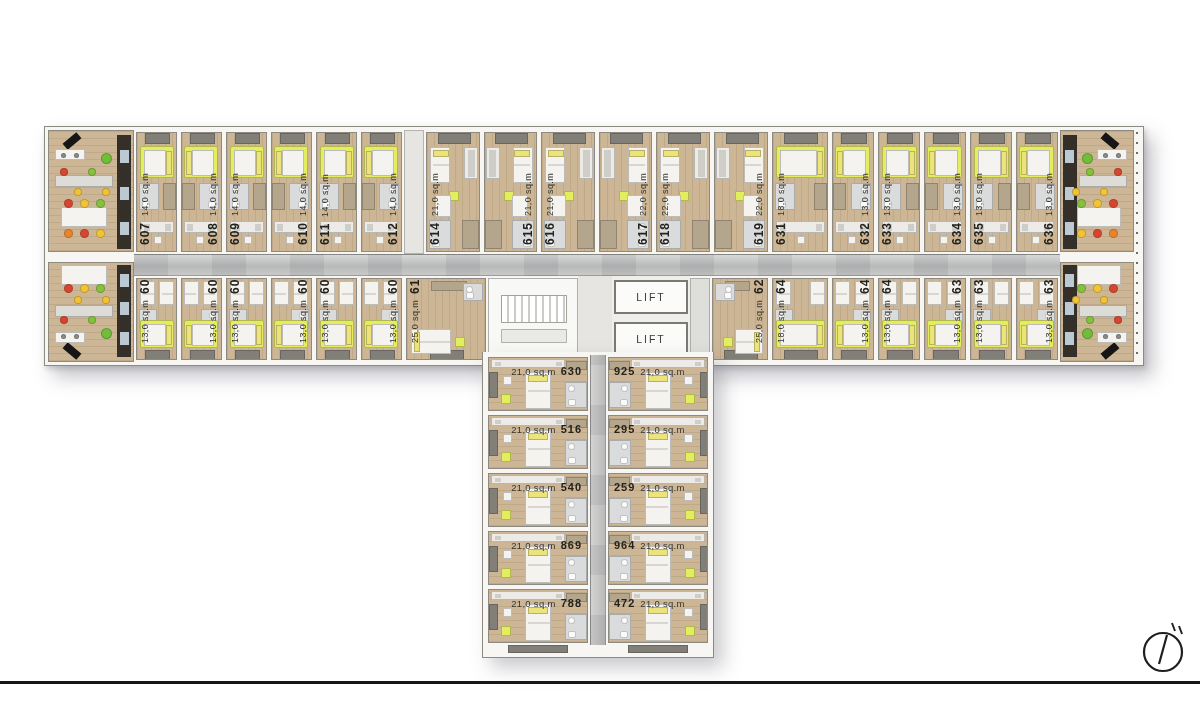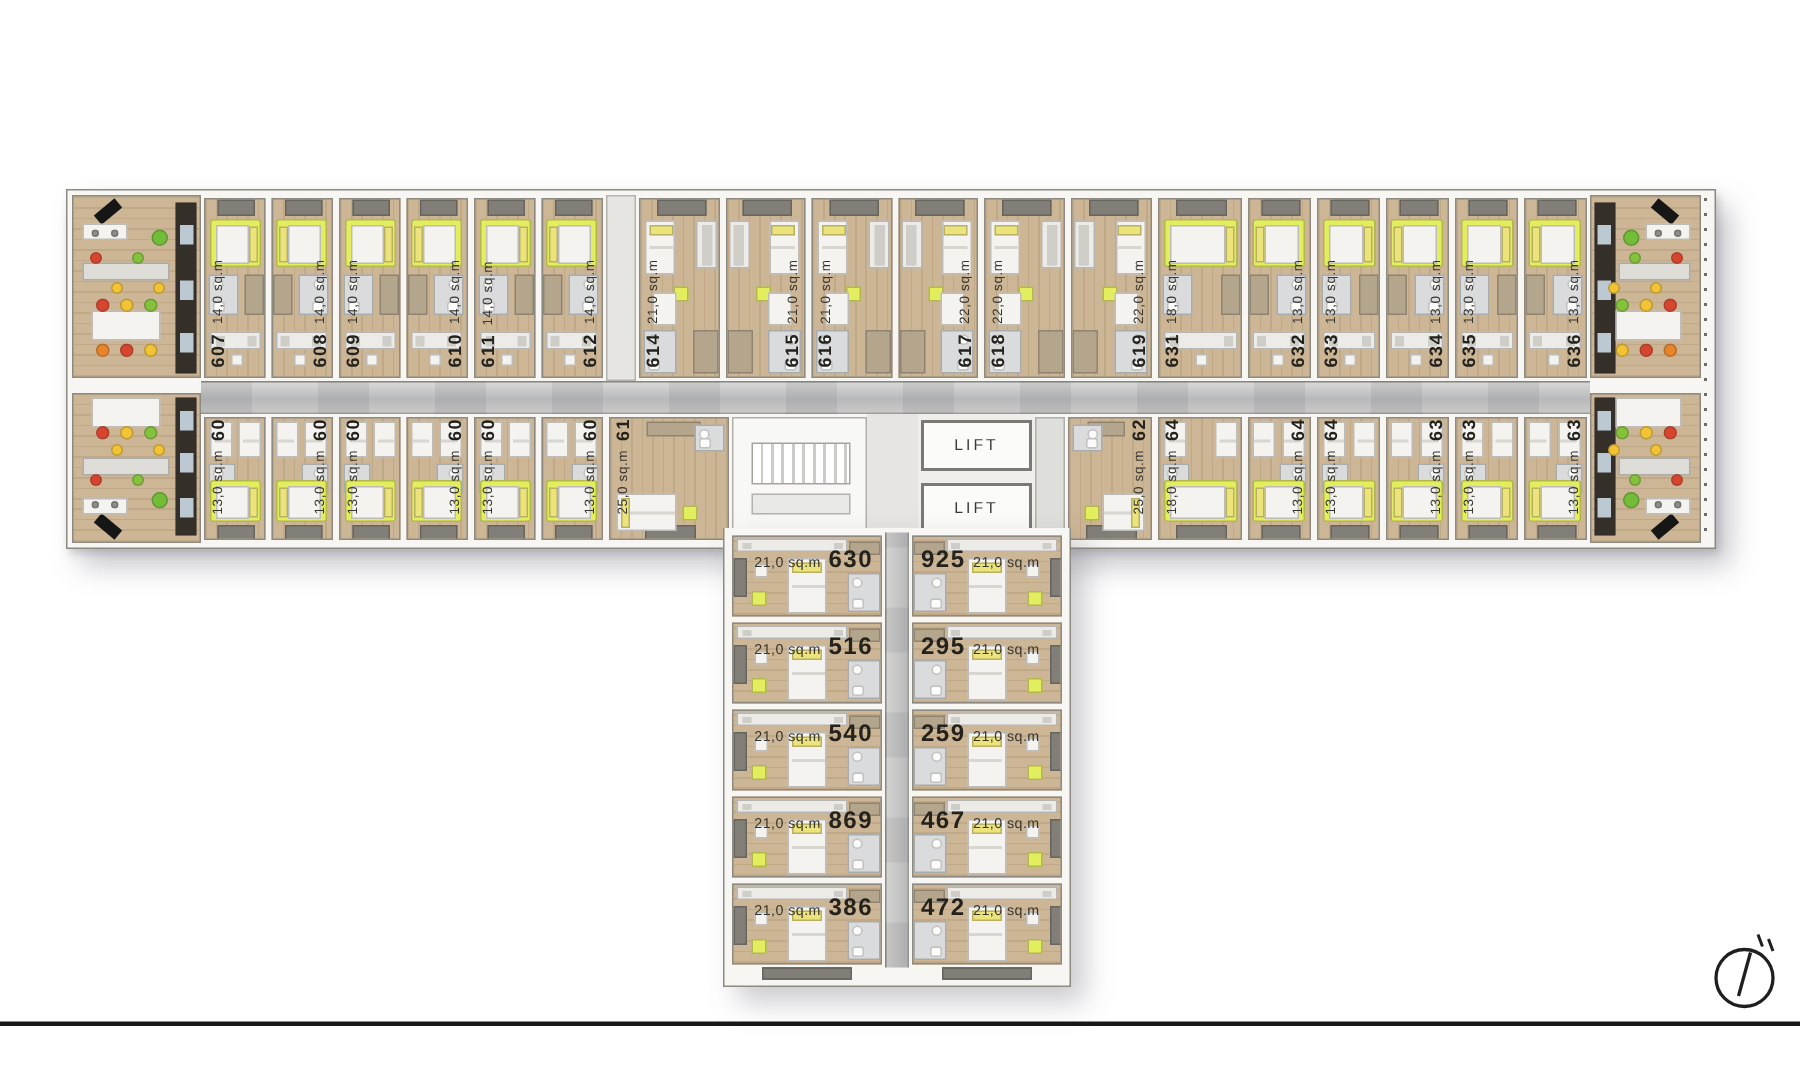--- a/index.html
+++ b/index.html
@@ -26,21 +26,21 @@
         background-image:repeating-linear-gradient(0deg,rgba(75,75,82,.10) 0 30px,rgba(0,0,0,0) 30px 70px),
                          linear-gradient(90deg,#d3d3d1,#b9babb);
         border-left:1px solid rgba(70,70,66,.4);border-right:1px solid rgba(70,70,66,.4);}
   .balc{position:absolute;background:#827f78;border:1px solid #67655f;box-sizing:border-box;}
   .piece{position:absolute;box-sizing:border-box;}
   .vlabel{position:absolute;width:14px;writing-mode:vertical-rl;transform:rotate(180deg);
           text-align:left;color:#24221d;line-height:14px;white-space:nowrap;}
   .vlabel .num{font-weight:bold;font-size:12px;letter-spacing:1px;margin:3px 0;}
   .vlabel .area{font-size:9px;letter-spacing:.4px;color:#37352f;margin:3px 0;}
   .hlabel{position:absolute;top:7px;left:5px;right:5px;display:flex;align-items:baseline;gap:5px;color:#24221d;}
-  .hlabel .num{font-weight:bold;font-size:16px;letter-spacing:1px;}
+  .hlabel .num{font-weight:bold;font-size:11px;letter-spacing:1px;}
   .hlabel .area{font-size:9.5px;letter-spacing:.3px;color:#37352f;}
   .lift-box{position:absolute;background:#fbfbf9;border:2px solid #7b7973;box-sizing:border-box;
             display:flex;align-items:center;justify-content:center;
             font-size:10.5px;letter-spacing:2px;color:#3d3b36;}
   .footer-line{position:absolute;left:0;top:681px;width:1200px;height:3px;background:#171717;}
   .footer-title{position:absolute;right:16px;top:688px;font-size:19px;letter-spacing:4px;color:#2e2e2e;}
   .furn{position:absolute;left:0;top:0;right:0;bottom:0;}
 </style>
 </head>
 <body>
@@ -1007,21 +1007,21 @@
               <div class="piece" style="left: 2px; top: 2px; width: 20px; height: 7px; background: rgb(236, 228, 122); border: 1px solid rgba(50, 48, 42, 0.28);"></div>
             </div>
             <div class="piece" style="left: 12px; top: 36px; width: 10px; height: 10px; background: rgb(227, 238, 94); border: 1px solid rgba(50, 48, 42, 0.28);"></div>
             <div class="piece" style="left: 76px; top: 24px; width: 22px; height: 26px; background: rgb(217, 219, 221); border: 1px solid rgba(50, 48, 42, 0.28);">
               <div class="piece" style="left: 2px; top: 2px; width: 7px; height: 7px; background: rgb(251, 251, 250); border-radius: 50%; border: 1px solid rgba(50, 48, 42, 0.28);"></div>
               <div class="piece" style="left: 2px; top: 16px; width: 8px; height: 7px; background: rgb(251, 251, 250); border-radius: 2px; border: 1px solid rgba(50, 48, 42, 0.28);"></div>
             </div>
             <div class="piece" style="left: 14px; top: 18px; width: 9px; height: 9px; background: rgb(244, 243, 239); border: 1px solid rgba(50, 48, 42, 0.28);"></div>
           </div>
           <div class="hlabel" style="justify-content: flex-start;">
-            <span class="num">467</span>
+            <span class="num">964</span>
             <span class="area">21,0 sq.m</span>
           </div>
         </div>
         <div class="balc" style="left: 22px; top: 290px; width: 60px; height: 8px;"></div>
         <div class="balc" style="left: 142px; top: 290px; width: 60px; height: 8px;"></div>
         <div class="room wood-h" style="left: 2px; top: 234px; width: 100px; height: 54px;">
           <div class="balc" style="left: 0px; top: 14px; width: 9px; height: 26px;"></div>
           <div class="furn" style="inset: 0px;">
             <div class="piece" style="left: 2px; top: 1px; width: 74px; height: 9px; background: rgb(236, 235, 231); border: 1px solid rgba(50, 48, 42, 0.28);">
               <div class="piece" style="left: 3px; top: 2px; width: 6px; height: 4px; background: rgb(207, 205, 199);"></div>
@@ -1034,21 +1034,21 @@
             </div>
             <div class="piece" style="left: 12px; top: 36px; width: 10px; height: 10px; background: rgb(227, 238, 94); border: 1px solid rgba(50, 48, 42, 0.28);"></div>
             <div class="piece" style="left: 76px; top: 24px; width: 22px; height: 26px; background: rgb(217, 219, 221); border: 1px solid rgba(50, 48, 42, 0.28);">
               <div class="piece" style="left: 2px; top: 2px; width: 7px; height: 7px; background: rgb(251, 251, 250); border-radius: 50%; border: 1px solid rgba(50, 48, 42, 0.28);"></div>
               <div class="piece" style="left: 2px; top: 16px; width: 8px; height: 7px; background: rgb(251, 251, 250); border-radius: 2px; border: 1px solid rgba(50, 48, 42, 0.28);"></div>
             </div>
             <div class="piece" style="left: 14px; top: 18px; width: 9px; height: 9px; background: rgb(244, 243, 239); border: 1px solid rgba(50, 48, 42, 0.28);"></div>
           </div>
           <div class="hlabel" style="justify-content: flex-end;">
             <span class="area">21,0 sq.m</span>
-            <span class="num">386</span>
+            <span class="num">788</span>
           </div>
         </div>
         <div class="room wood-h" style="left: 122px; top: 234px; width: 100px; height: 54px;">
           <div class="balc" style="left: 91px; top: 14px; width: 9px; height: 26px;"></div>
           <div class="furn" style="inset: 0px; transform: scaleX(-1);">
             <div class="piece" style="left: 2px; top: 1px; width: 74px; height: 9px; background: rgb(236, 235, 231); border: 1px solid rgba(50, 48, 42, 0.28);">
               <div class="piece" style="left: 3px; top: 2px; width: 6px; height: 4px; background: rgb(207, 205, 199);"></div>
               <div class="piece" style="left: 64px; top: 2px; width: 6px; height: 4px; background: rgb(207, 205, 199);"></div>
             </div>
             <div class="piece" style="left: 77px; top: 3px; width: 21px; height: 9px; background: rgb(180, 166, 140); border: 1px solid rgba(50, 48, 42, 0.28);"></div>

